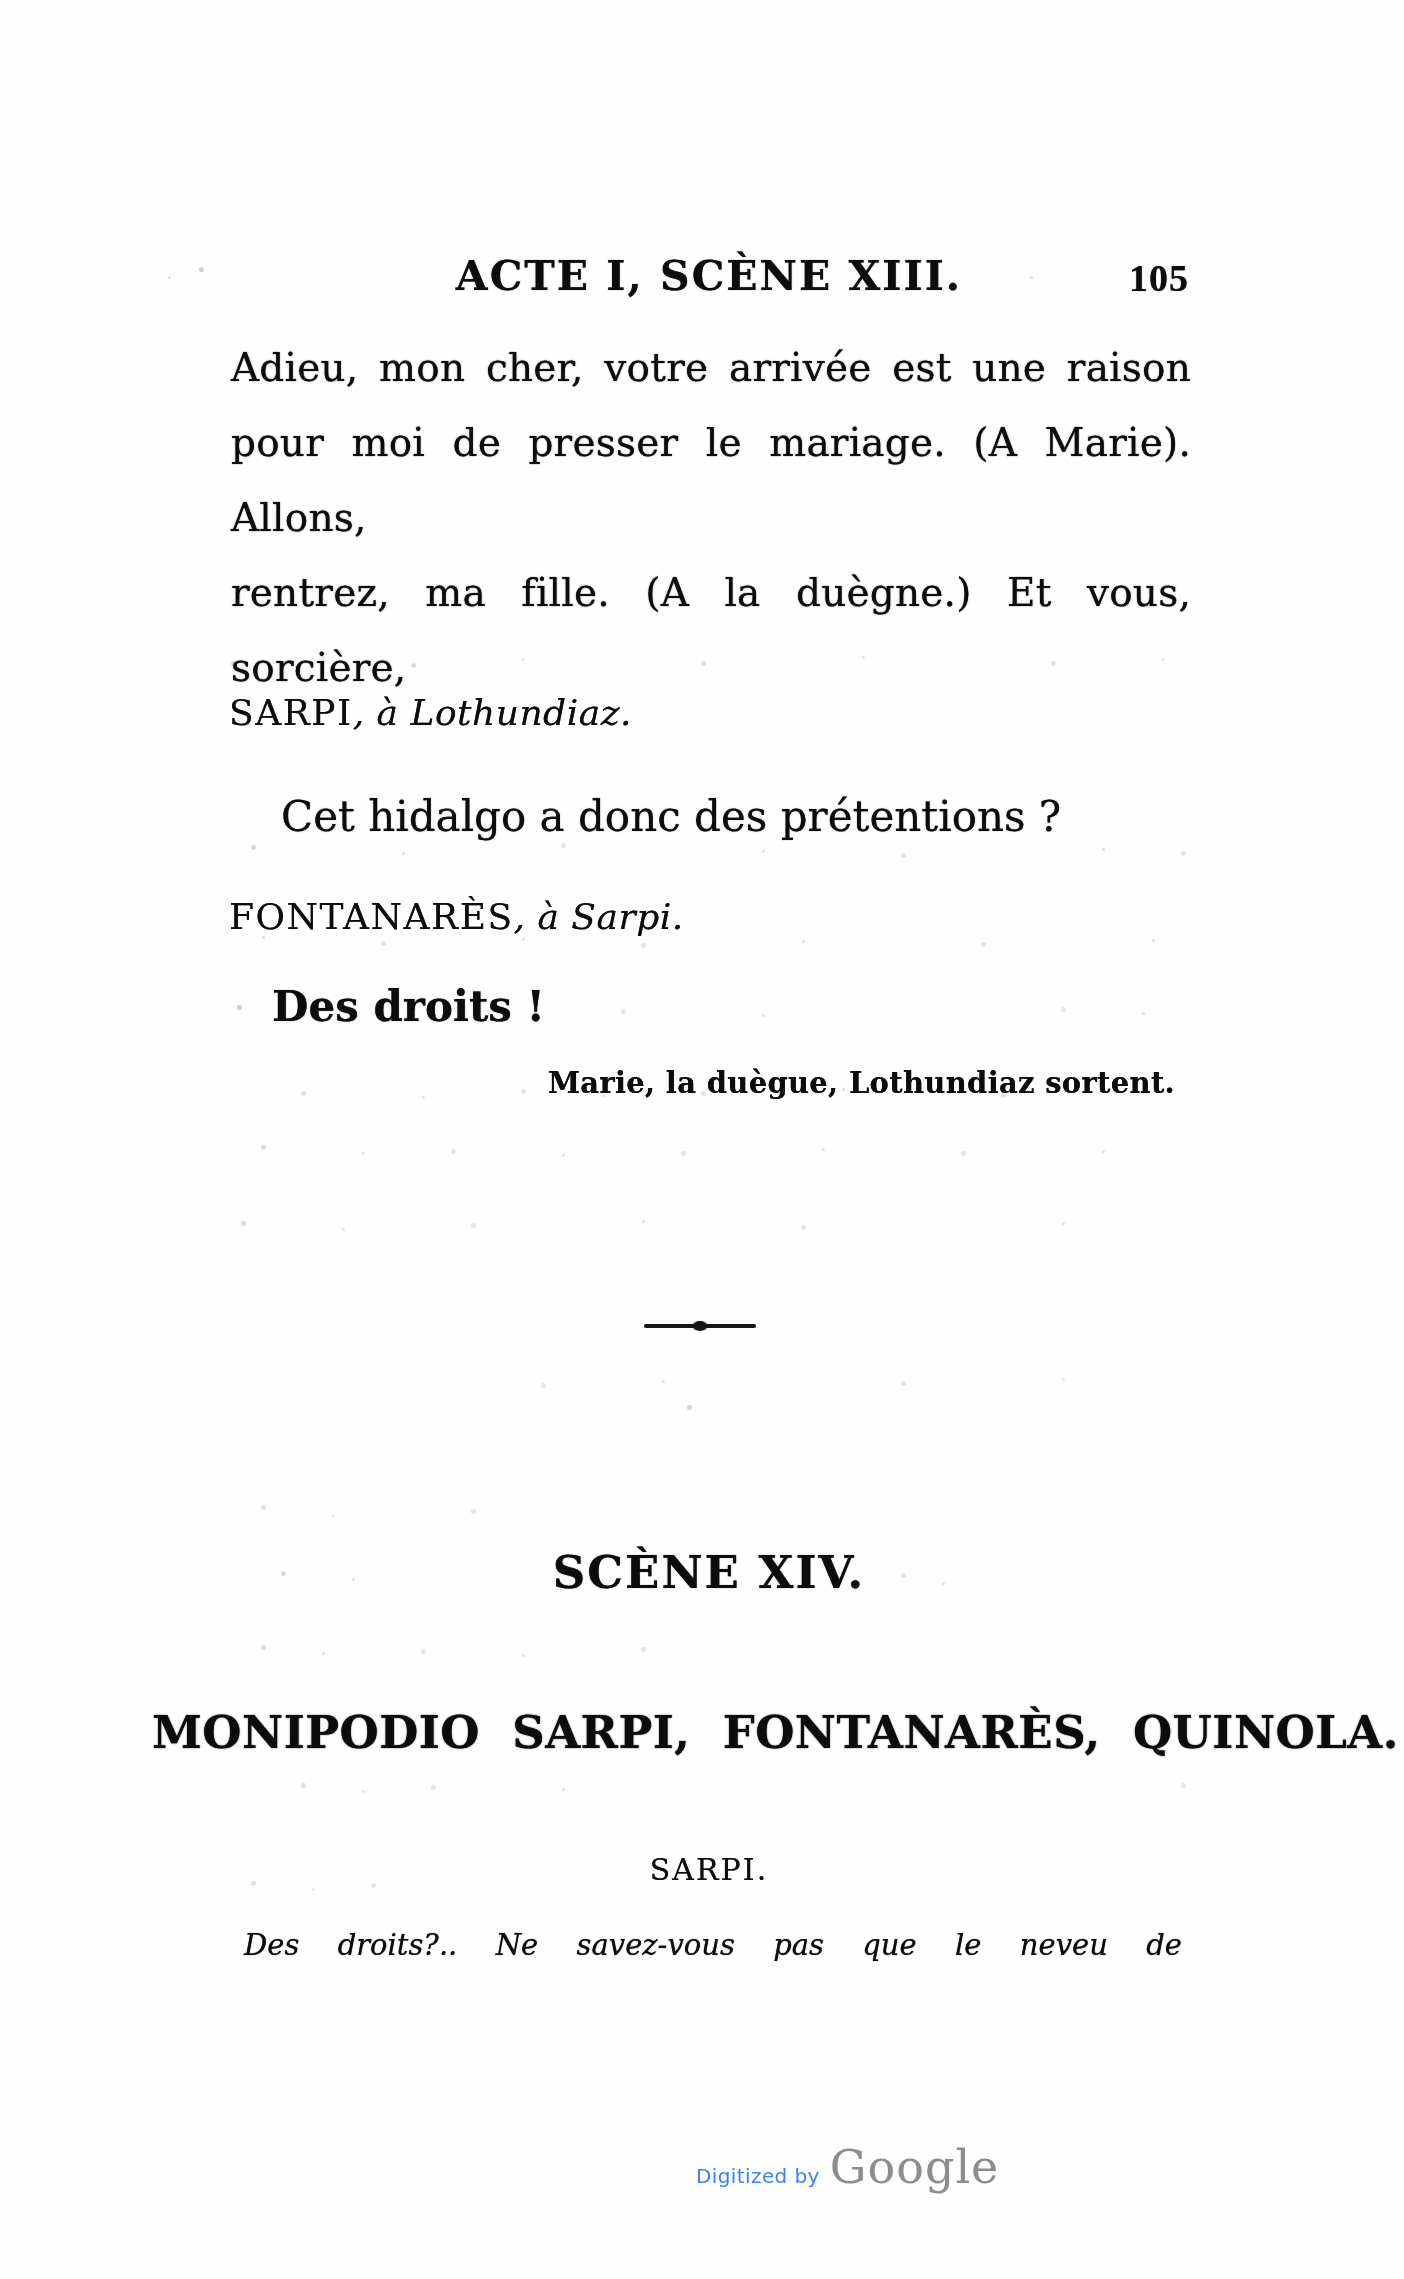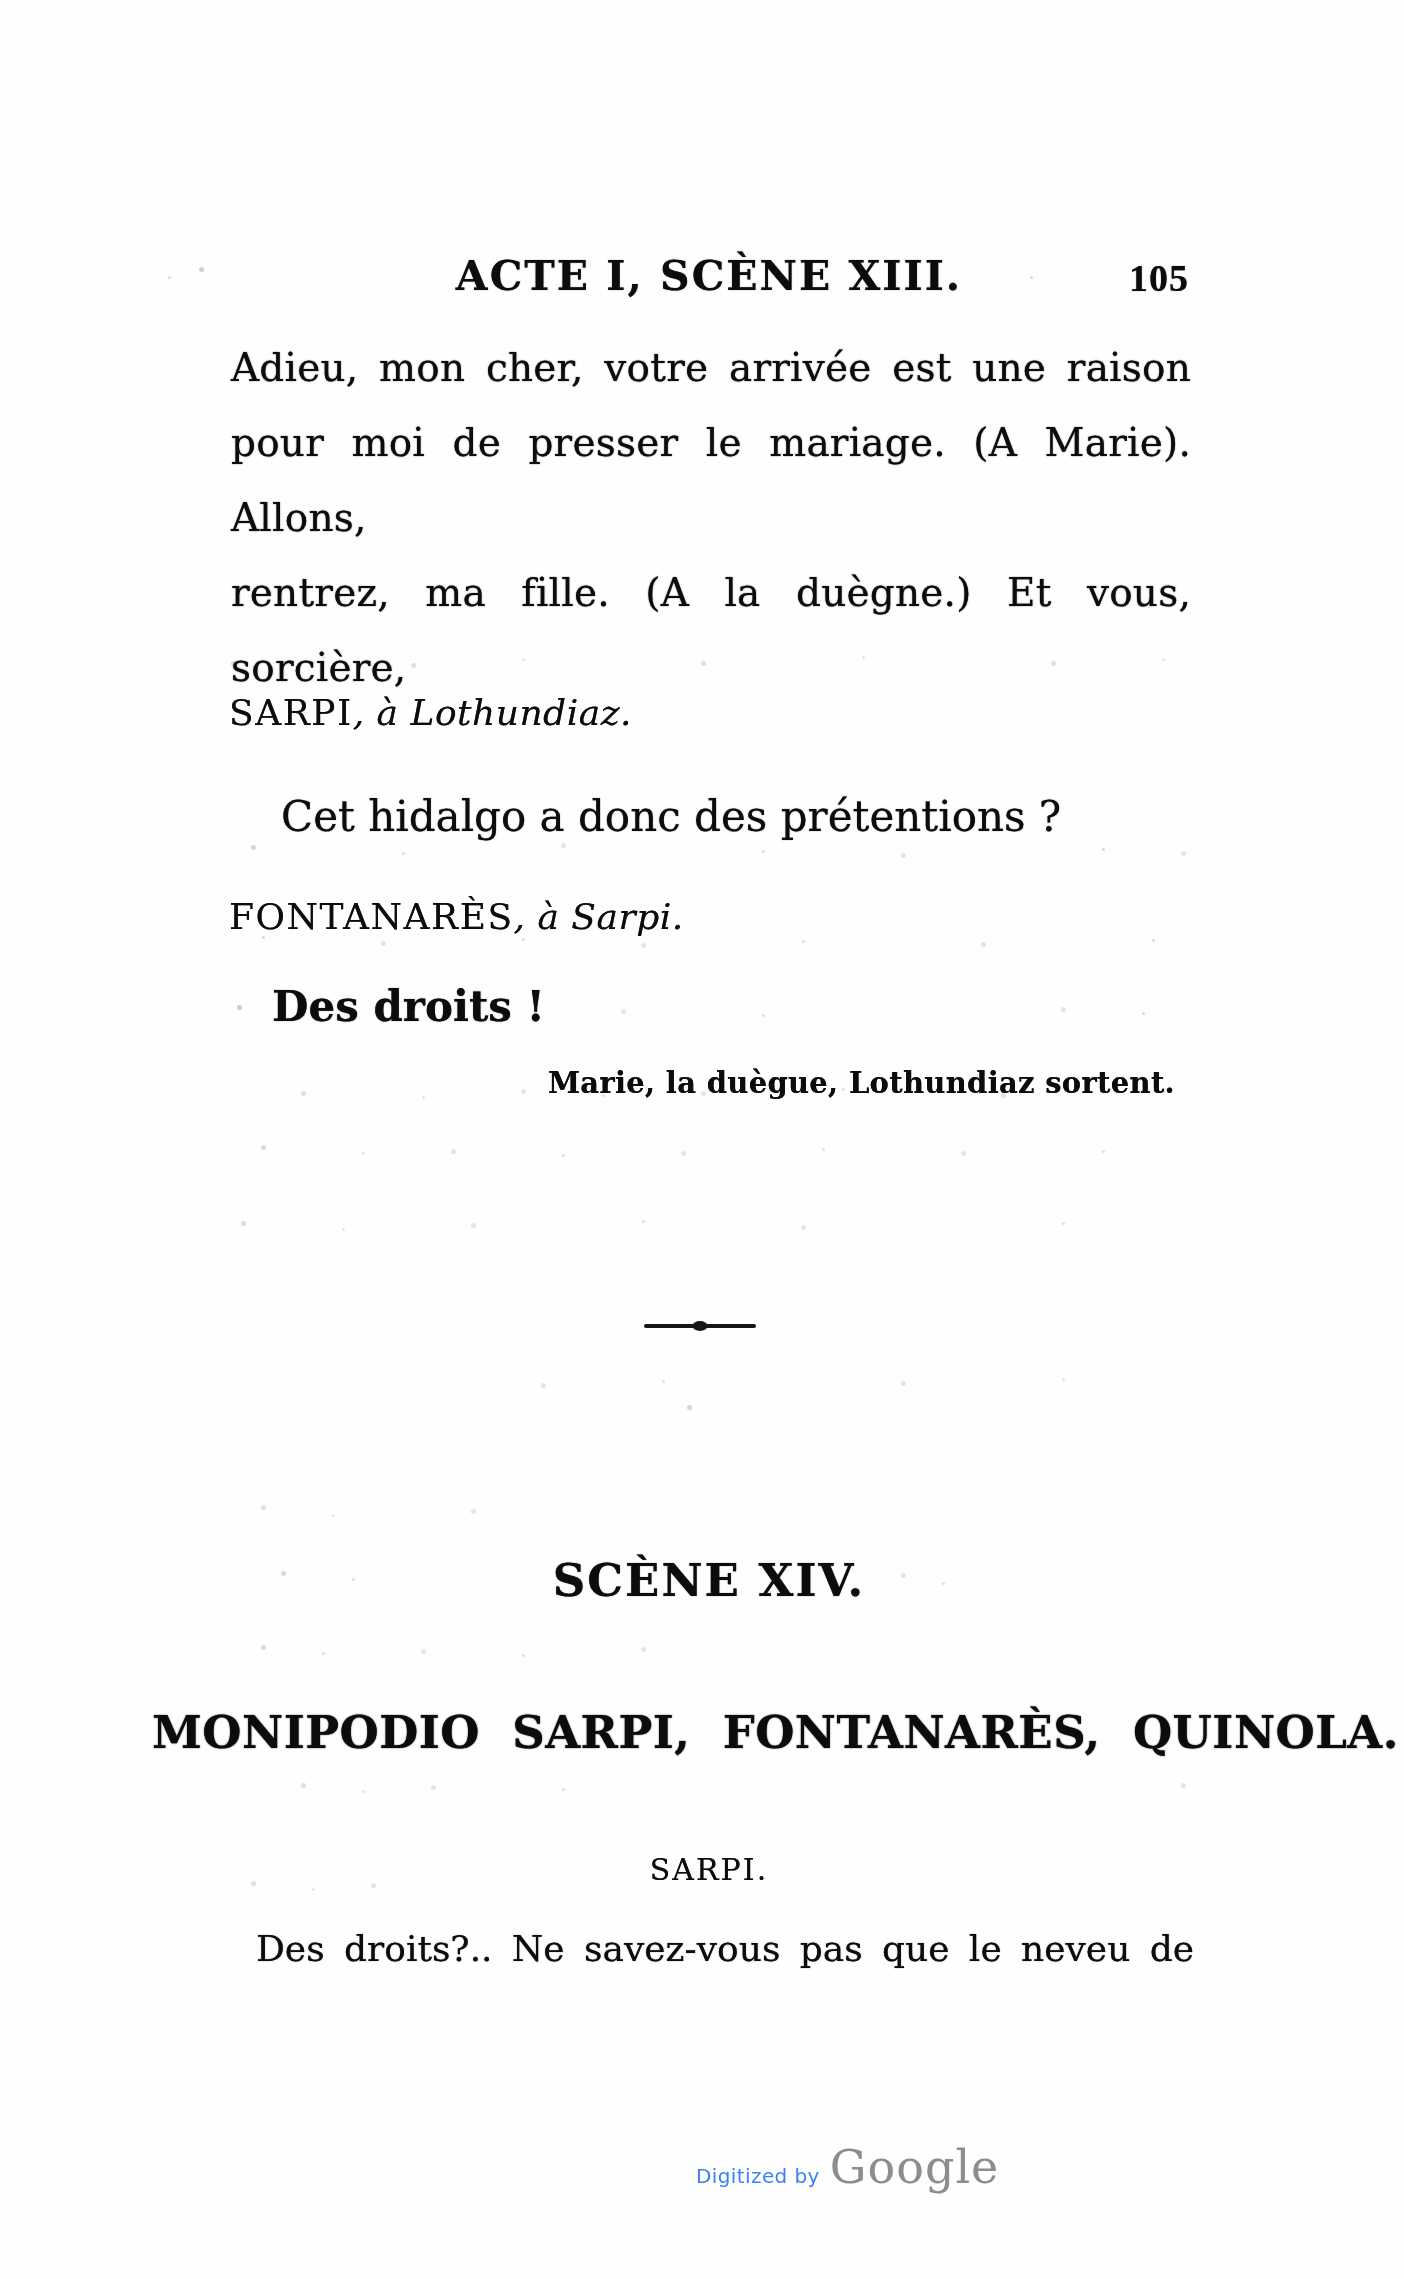--- a/index.html
+++ b/index.html
@@ -132,23 +132,23 @@
 
   .dialogue {
     position:absolute;
     font-size:42px;
     text-shadow:0 0 1px rgba(0,0,0,0.8);
     white-space:nowrap;
   }
   .dia1 { top:792px; left:281px; }
   .dia2 { top:982px; left:272px; font-weight:bold; }
   .dia3 {
-    top:1928px; left:256px; width:938px;
-    font-size:36px; white-space:normal;
-    text-align:justify; text-align-last:justify;
+    top:1928px; left:244px; width:938px;
+    font-size:29px; white-space:normal;
+    text-align:justify; text-align-last:justify;font-style:italic;
   }
 
   .exit-direction {
     position:absolute; top:1066px; left:229px; width:946px;
     text-align:right; font-size:29px; font-weight:bold;
     letter-spacing:0.3px;
     text-shadow:0 0 0.6px rgba(0,0,0,0.8);
   }
 
   .divider {
@@ -160,21 +160,20 @@
     transform:translate(-50%,-50%);
     width:15px; height:10px; background:#161616; border-radius:50%;
     display:block;
   }
 
   .scene-heading {
     position:absolute; top:1546px; left:229px; width:960px;
     text-align:center; font-size:45px; font-weight:bold;
     letter-spacing:2px;
     text-shadow:0 0 1px rgba(0,0,0,0.8);
-    margin-top:8px;
   }
 
   .characters-line {
     position:absolute; top:1706px; left:152px; width:1110px;
     text-align:center; font-size:45px; font-weight:bold;
     letter-spacing:0.5px; word-spacing:16px;
     text-shadow:0 0 1.4px rgba(0,0,0,0.9);
     white-space:nowrap;
   }
 

